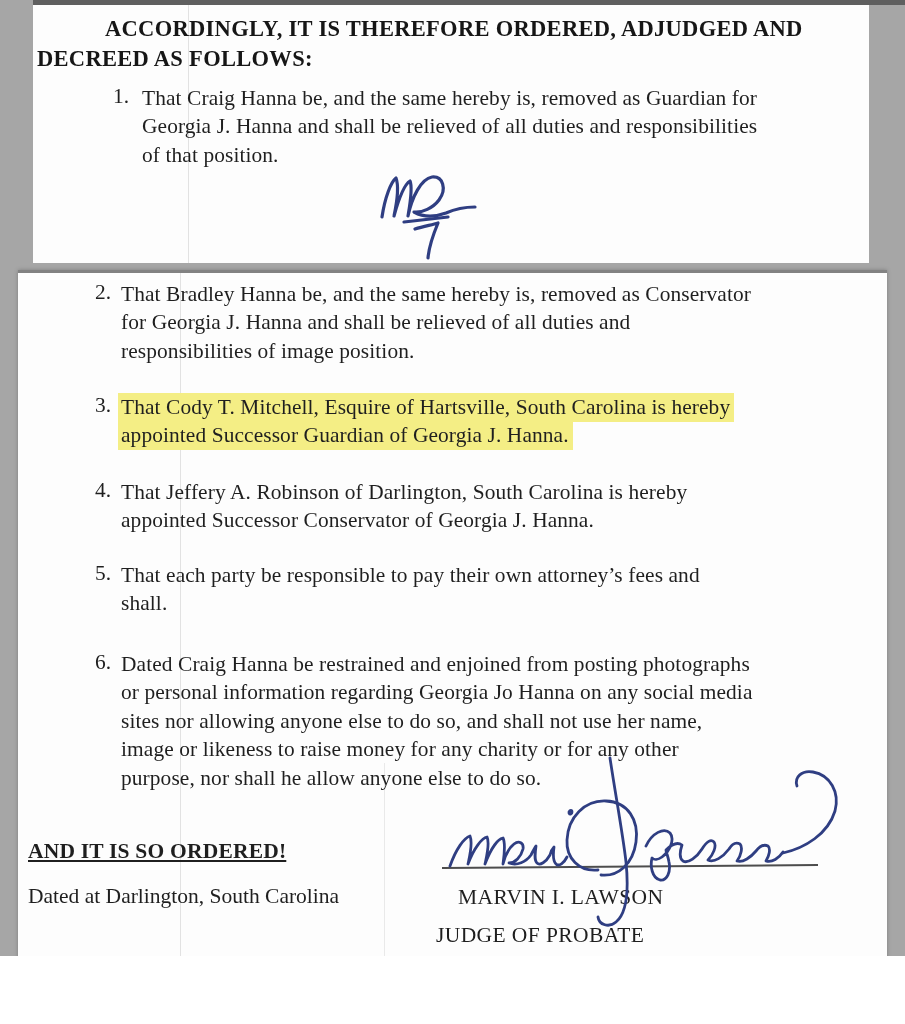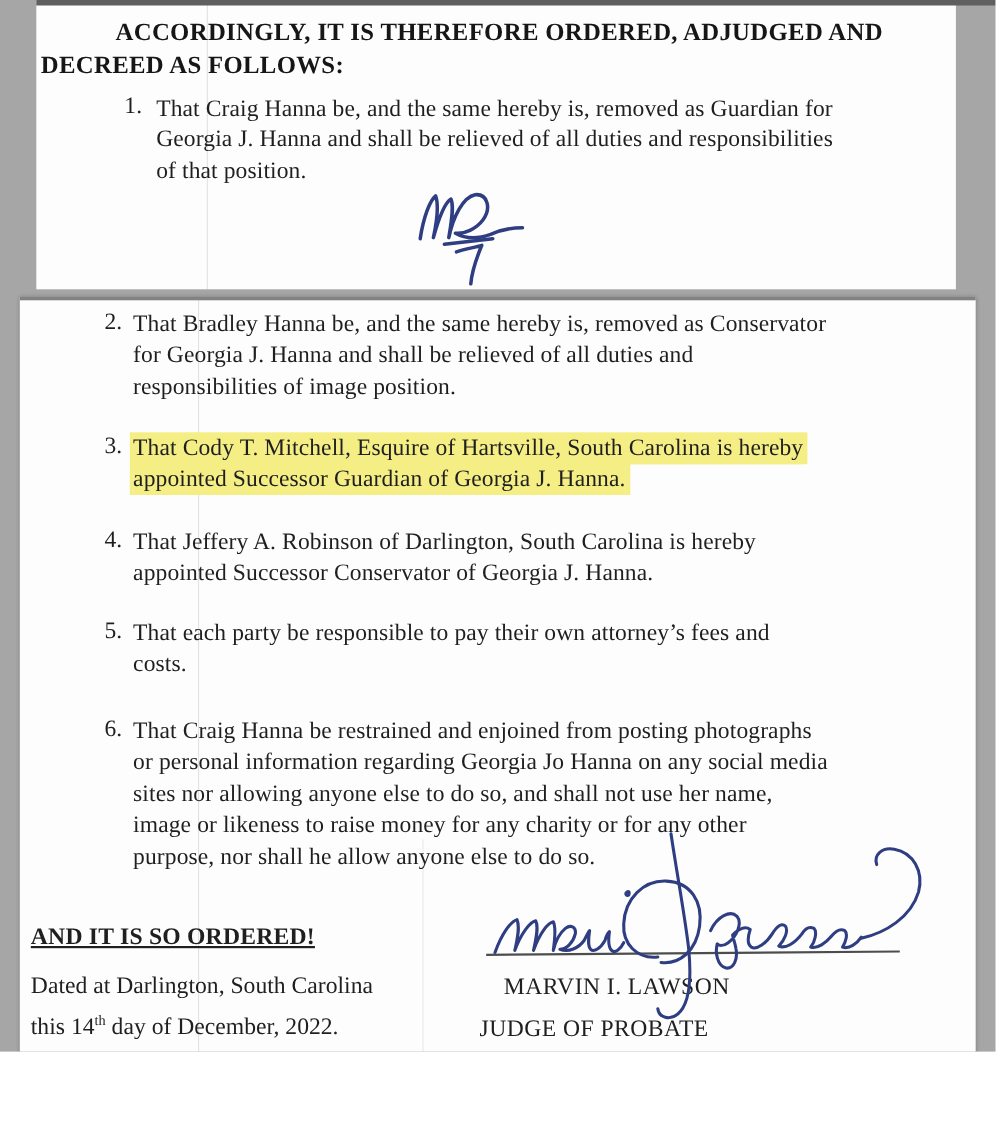--- a/index.html
+++ b/index.html
@@ -92,38 +92,37 @@
       <div class="lines">
         <div class="line">That Jeffery A. Robinson of Darlington, South Carolina is hereby</div>
         <div class="line">appointed Successor Conservator of Georgia J. Hanna.</div>
       </div>
     </div>
 
     <div class="item" style="left:77px;top:288px;">
       <span class="num">5.</span>
       <div class="lines">
         <div class="line">That each party be responsible to pay their own attorney’s fees and</div>
-        <div class="line">costs.</div>
+        <div class="line">shall.</div>
       </div>
     </div>
 
     <div class="item" style="left:77px;top:377px;">
       <span class="num">6.</span>
       <div class="lines">
-        <div class="line">That Craig Hanna be restrained and enjoined from posting photographs</div>
+        <div class="line">Dated Craig Hanna be restrained and enjoined from posting photographs</div>
         <div class="line">or personal information regarding Georgia Jo Hanna on any social media</div>
         <div class="line">sites nor allowing anyone else to do so, and shall not use her name,</div>
         <div class="line">image or likeness to raise money for any charity or for any other</div>
         <div class="line">purpose, nor shall he allow anyone else to do so.</div>
       </div>
     </div>
 
     <div class="closing-bold">AND IT IS SO ORDERED!</div>
     <div class="dated1">Dated at Darlington, South Carolina</div>
-    <div class="dated2"><span>this 14</span><sup>th</sup><span> day of December, 2022.</span></div>
 
     <div class="judge-name">MARVIN I. LAWSON</div>
     <div class="judge-title">JUDGE OF PROBATE</div>
 
     <svg class="signature-svg" viewBox="0 0 460 185">
 
       <path class="rule" stroke-width="2" d="M4,118 L380,115"></path>
 
       <path class="ink" stroke-width="2.8" d="M172,8 C177,42 185,85 188,112 C191,142 189,163 178,172 C171,178 161,175 160,167"></path>
 

